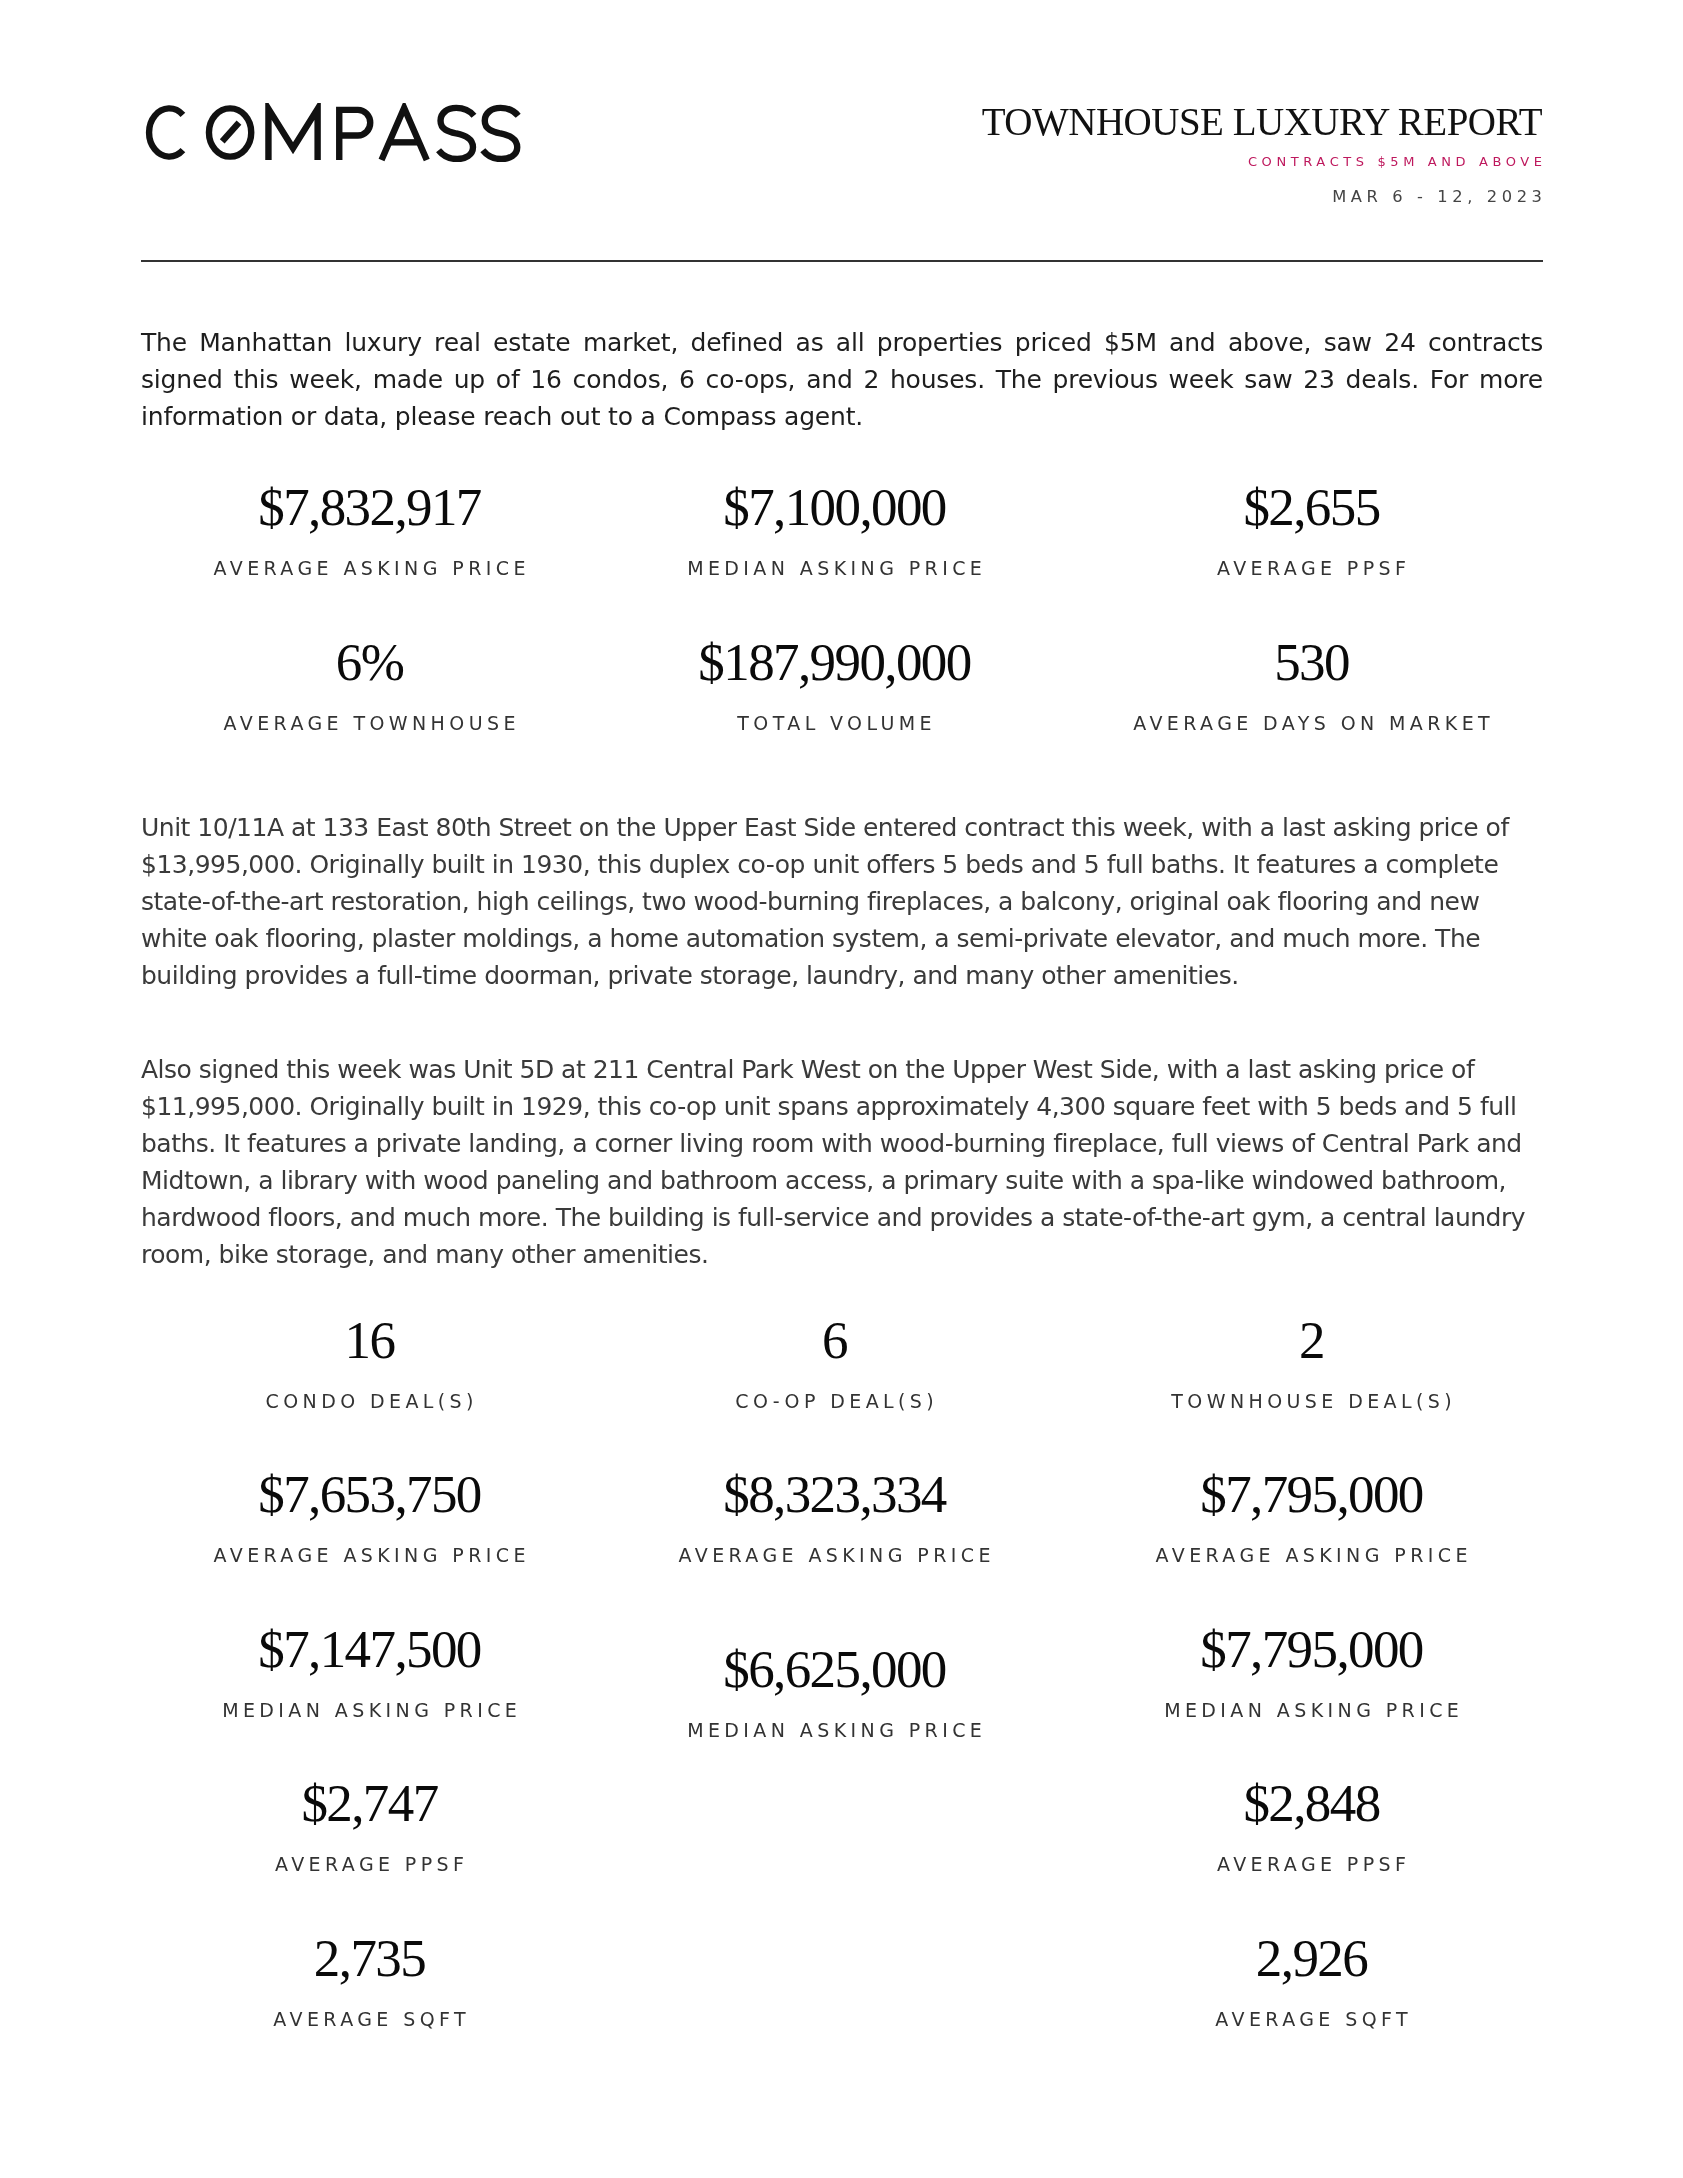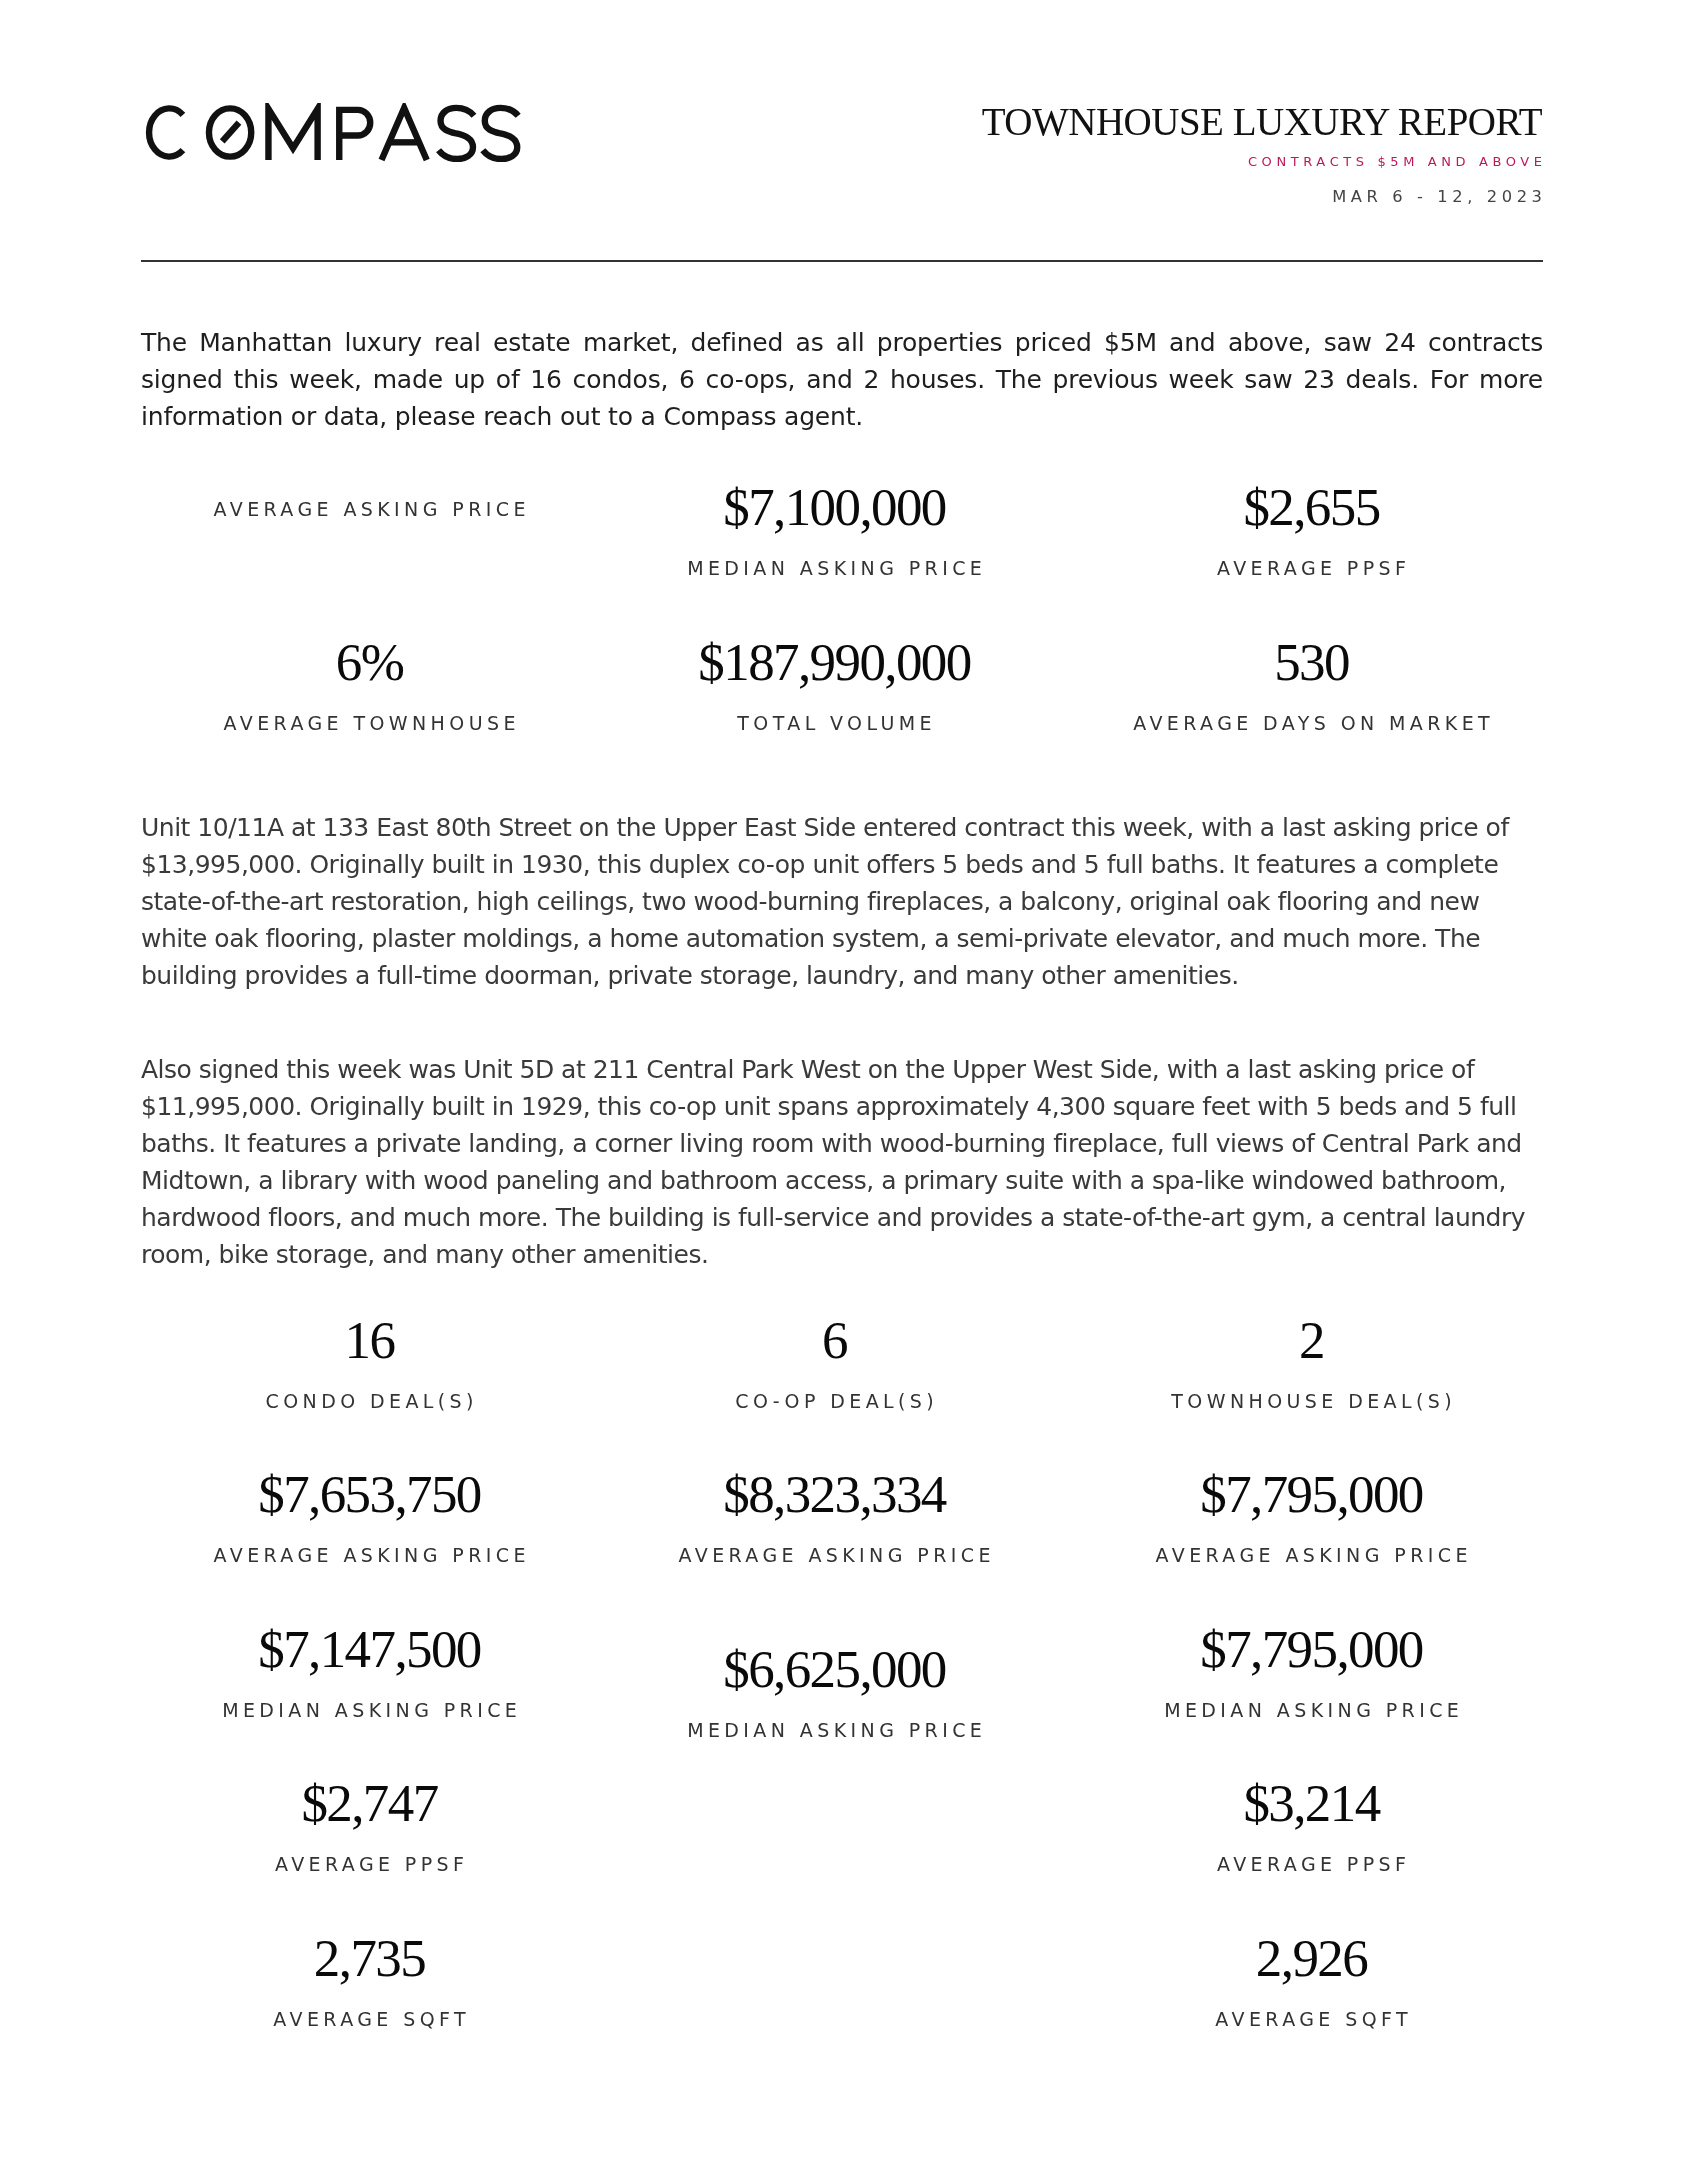--- a/index.html
+++ b/index.html
@@ -103,20 +103,21 @@
   <div class="report-title">TOWNHOUSE LUXURY REPORT</div>
   <div class="report-sub">CONTRACTS $5M AND ABOVE</div>
   <div class="report-date">MAR 6 - 12, 2023</div>
 </div>
 
 <div class="rule"></div>
 
 <p class="intro">The Manhattan luxury real estate market, defined as all properties priced $5M and above, saw 24 contracts signed this week, made up of 16 condos, 6 co-ops, and 2 houses. The previous week saw 23 deals. For more information or data, please reach out to a Compass agent.</p>
 
 <div class="stat c1" style="top:478px;">
+  <div class="num">$7,832,917</div>
   <div class="lbl">AVERAGE ASKING PRICE</div>
 </div>
 <div class="stat c2" style="top:478px;">
   <div class="num">$7,100,000</div>
   <div class="lbl">MEDIAN ASKING PRICE</div>
 </div>
 <div class="stat c3" style="top:478px;">
   <div class="num">$2,655</div>
   <div class="lbl">AVERAGE PPSF</div>
 </div>
@@ -176,20 +177,20 @@
 </div>
 <div class="stat c3" style="top:1465px;">
   <div class="num">$7,795,000</div>
   <div class="lbl">AVERAGE ASKING PRICE</div>
 </div>
 <div class="stat c3" style="top:1620px;">
   <div class="num">$7,795,000</div>
   <div class="lbl">MEDIAN ASKING PRICE</div>
 </div>
 <div class="stat c3" style="top:1774px;">
-  <div class="num">$3,214</div>
+  <div class="num">$2,848</div>
   <div class="lbl">AVERAGE PPSF</div>
 </div>
 <div class="stat c3" style="top:1929px;">
   <div class="num">2,926</div>
   <div class="lbl">AVERAGE SQFT</div>
 </div>
 
 
 </body></html>

